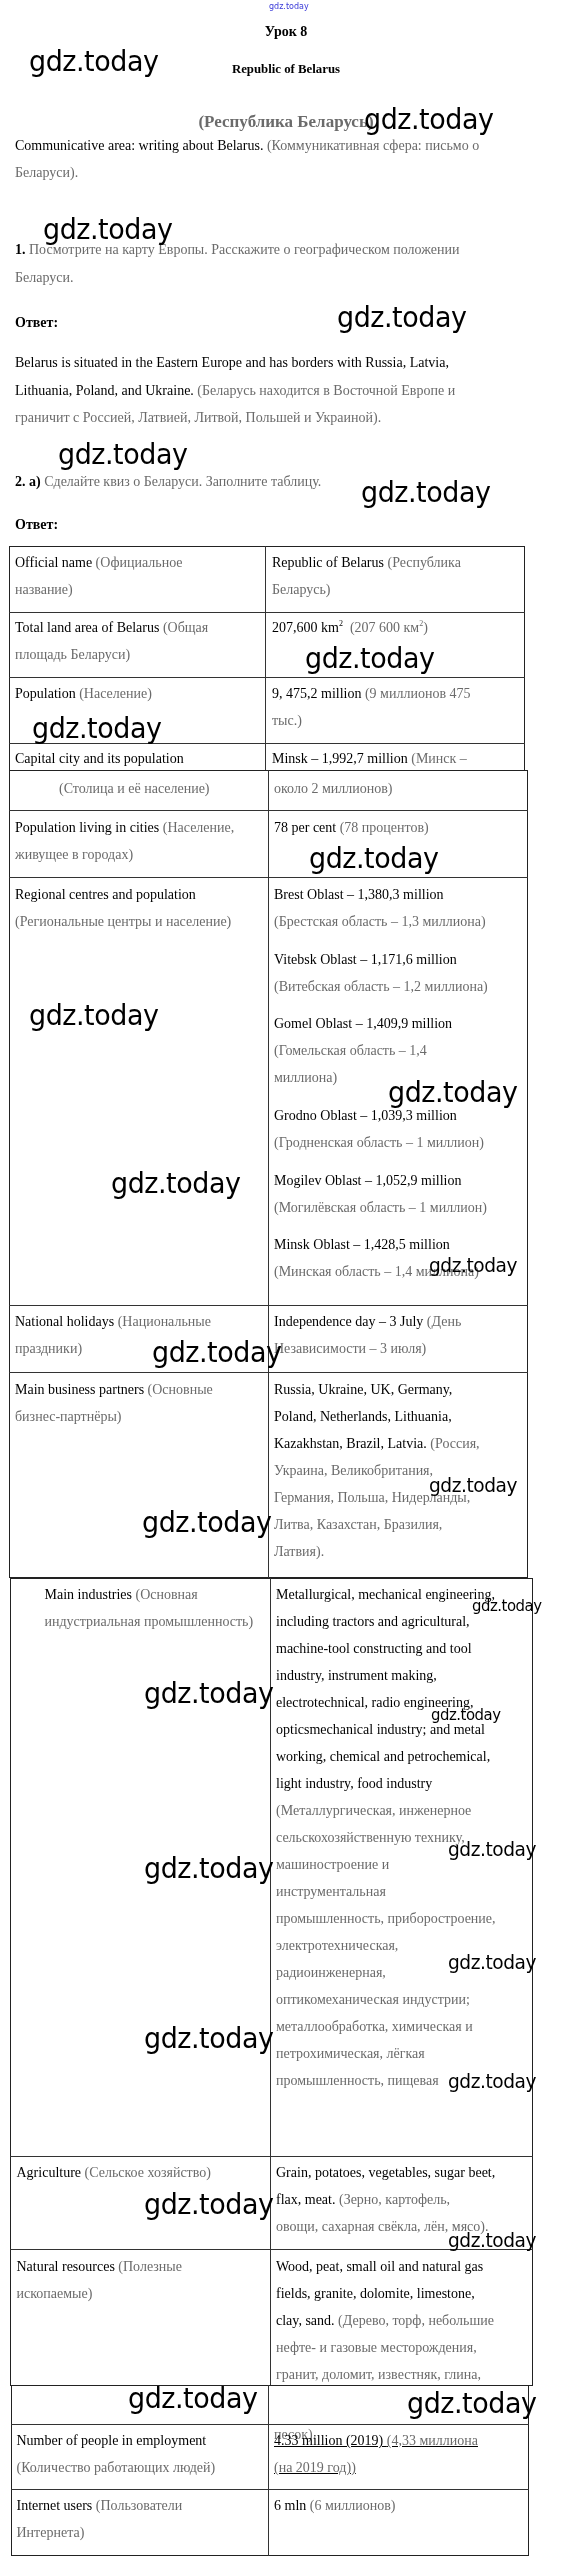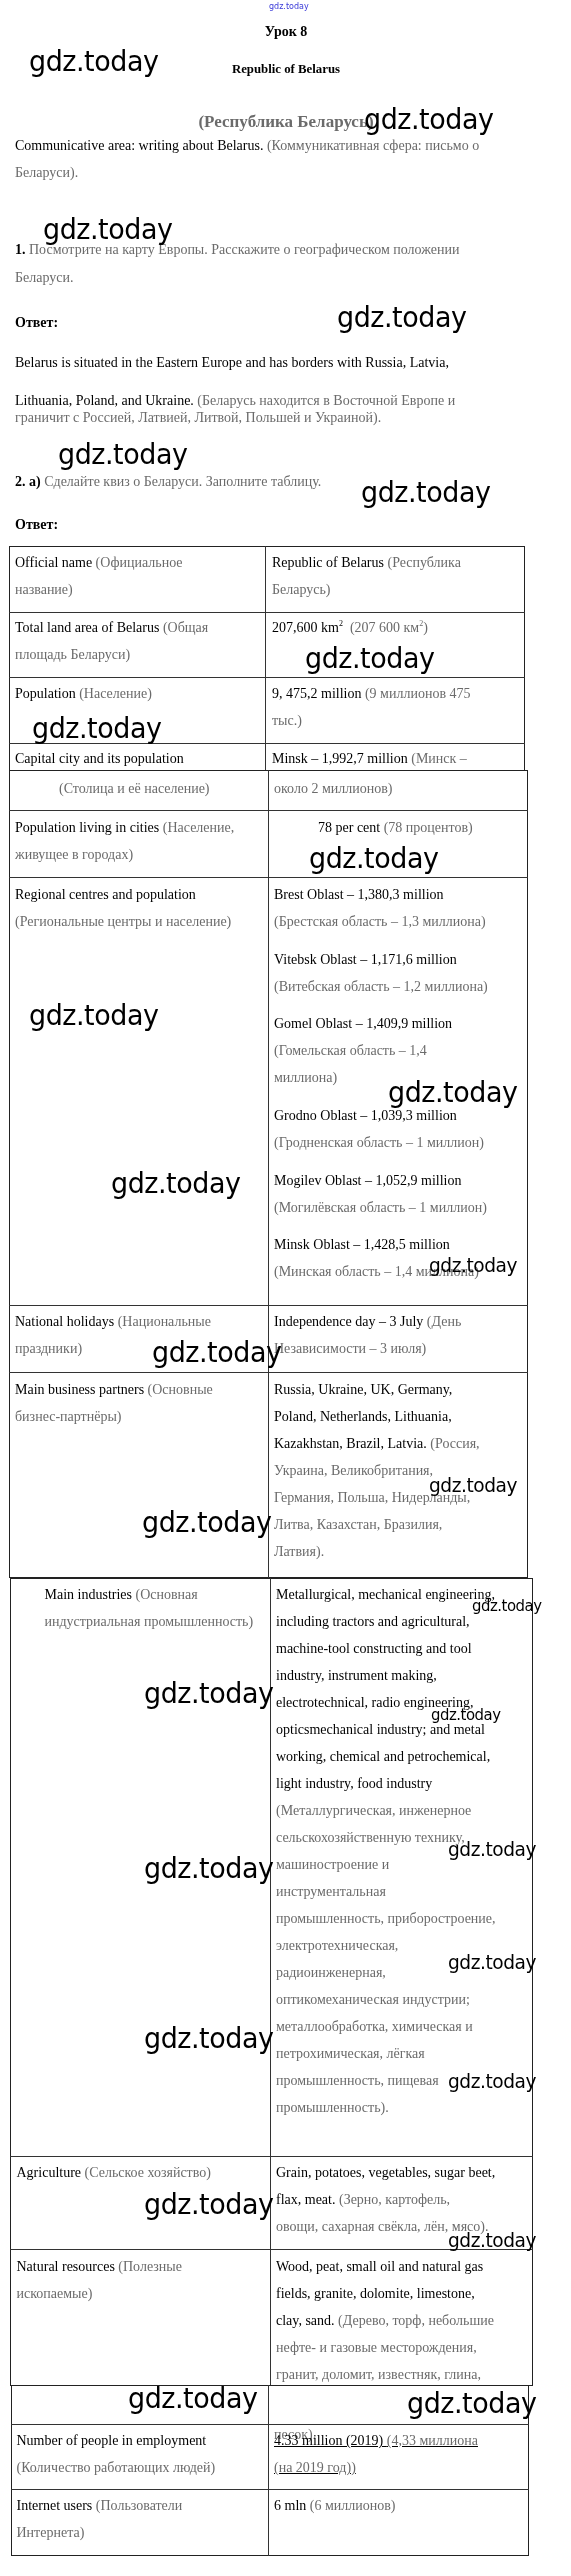--- a/index.html
+++ b/index.html
@@ -39,21 +39,21 @@
 </div>
 <div class="abs txt ru" style="left:15px; top:159px;">Беларуси).</div>
 
 <div class="abs txt" style="left:15px; top:236px;">
   <span class="b en">1.</span>
   <span class="ru">Посмотрите на карту Европы. Расскажите о географическом положении</span>
 </div>
 <div class="abs txt ru" style="left:15px; top:264px;">Беларуси.</div>
 <div class="abs txt b" style="left:15px; top:309px;">Ответ:</div>
 <div class="abs txt en" style="left:15px; top:349px;">Belarus is situated in the Eastern Europe and has borders with Russia, Latvia,</div>
-<div class="abs txt" style="left:15px; top:377px;margin-top:10px;">
+<div class="abs txt" style="left:15px; top:377px;">
   <span class="en">Lithuania, Poland, and Ukraine.</span>
   <span class="ru">(Беларусь находится в Восточной Европе и</span>
 </div>
 <div class="abs txt ru" style="left:15px; top:404px;">граничит с Россией, Латвией, Литвой, Польшей и Украиной).</div>
 
 <div class="abs txt" style="left:15px; top:468px;">
   <span class="b en">2. а)</span>
   <span class="ru">Сделайте квиз о Беларуси. Заполните таблицу.</span>
 </div>
 <div class="abs txt b" style="left:15px; top:511px;">Ответ:</div>
@@ -120,21 +120,21 @@
     <span class="line"><span class="ru">(Столица и её население)</span></span>
   </div>
 <div class="cell" style="left:274px; top:775px;">
     <span class="line"><span class="ru">около 2 миллионов)</span></span>
   </div>
 
 <div class="cell" style="left:15px; top:814px;">
     <span class="line"><span class="en">Population living in cities </span><span class="ru">(Население,</span></span>
     <span class="line"><span class="ru">живущее в городах)</span></span>
   </div>
-<div class="cell" style="left:274px; top:814px;margin-left:44px;">
+<div class="cell" style="left:274px; top:814px;">
     <span class="line"><span class="en">78 per cent </span><span class="ru">(78 процентов)</span></span>
   </div>
 
 <div class="cell" style="left:15px; top:881px;">
     <span class="line"><span class="en">Regional centres and population</span></span>
     <span class="line"><span class="ru">(Региональные центры и население)</span></span>
   </div>
 <div class="cell" style="left:274px; top:881px;">
     <span class="line"><span class="en">Brest Oblast – 1,380,3 million</span></span>
     <span class="line"><span class="ru">(Брестская область – 1,3 миллиона)</span></span>
@@ -196,21 +196,20 @@
     <span class="line"><span class="ru">сельскохозяйственную технику,</span></span>
     <span class="line"><span class="ru">машиностроение и</span></span>
     <span class="line"><span class="ru">инструментальная</span></span>
     <span class="line"><span class="ru">промышленность, приборостроение,</span></span>
     <span class="line"><span class="ru">электротехническая,</span></span>
     <span class="line"><span class="ru">радиоинженерная,</span></span>
     <span class="line"><span class="ru">оптикомеханическая индустрии;</span></span>
     <span class="line"><span class="ru">металлообработка, химическая и</span></span>
     <span class="line"><span class="ru">петрохимическая, лёгкая</span></span>
     <span class="line"><span class="ru">промышленность, пищевая</span></span>
-    <span class="line"><span class="ru">промышленность).</span></span>
   </div>
 
 <div class="cell" style="left:16.5px; top:2159px;">
     <span class="line"><span class="en">Agriculture </span><span class="ru">(Сельское хозяйство)</span></span>
   </div>
 <div class="cell" style="left:276px; top:2159px;">
     <span class="line"><span class="en">Grain, potatoes, vegetables, sugar beet,</span></span>
     <span class="line"><span class="en">flax, meat. </span><span class="ru">(Зерно, картофель,</span></span>
     <span class="line"><span class="ru">овощи, сахарная свёкла, лён, мясо).</span></span>
   </div>

